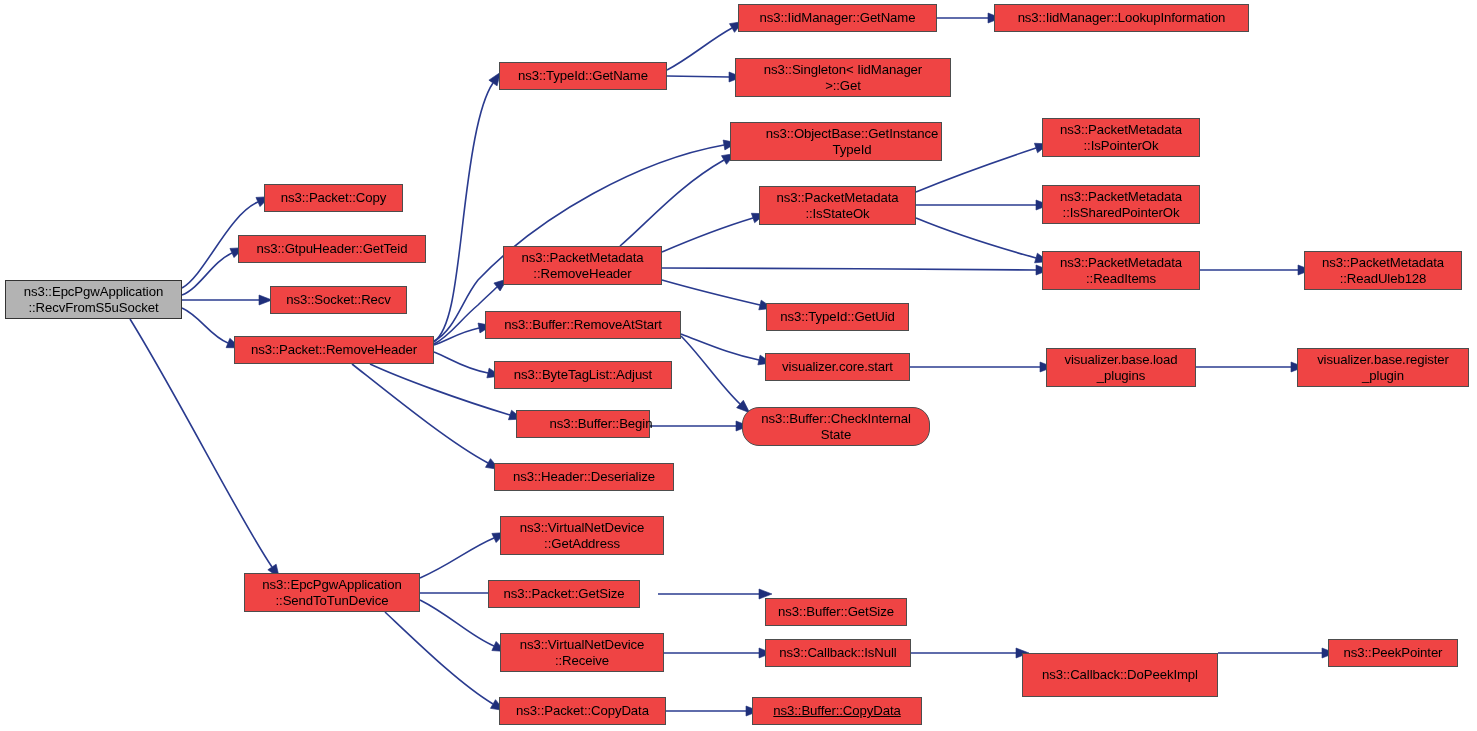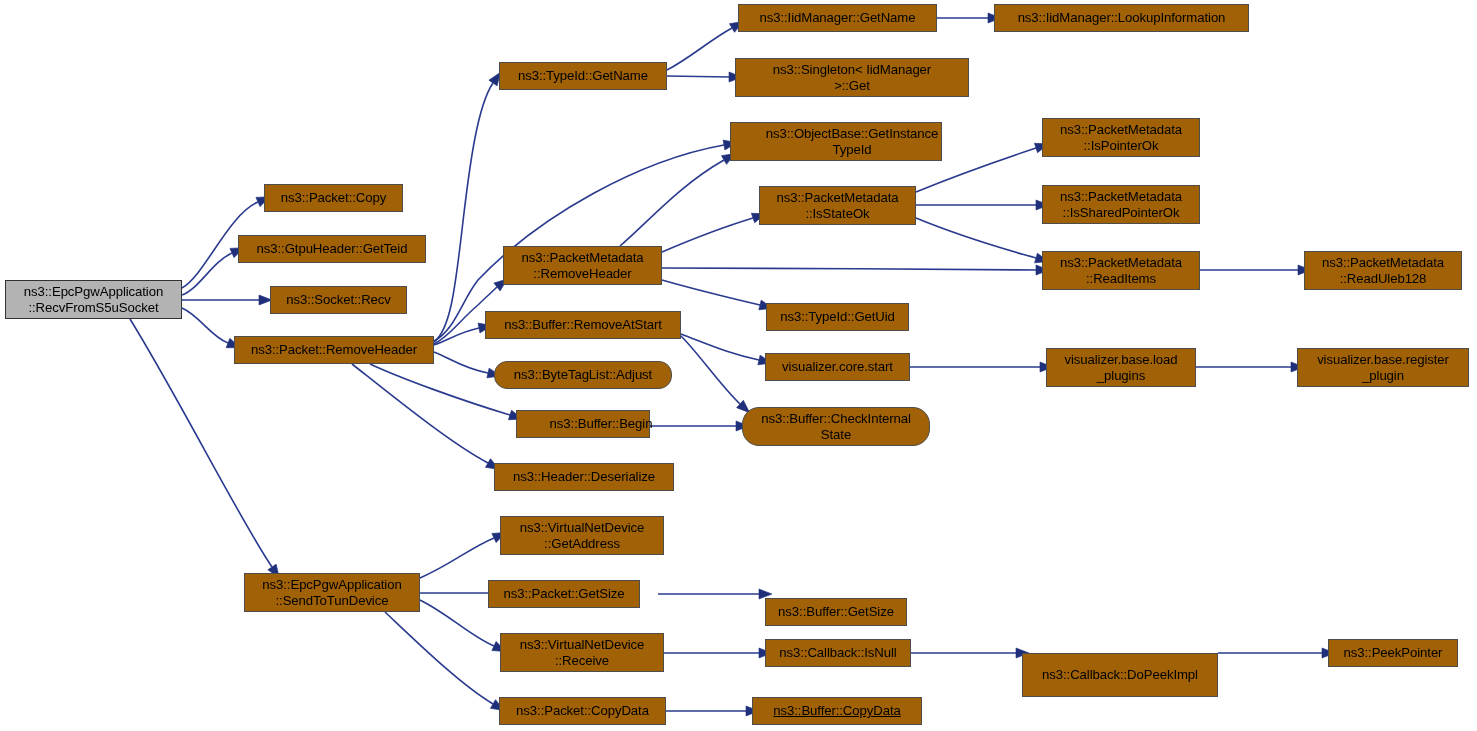--- a/index.html
+++ b/index.html
@@ -29,21 +29,21 @@
   }
   .edge-head {
     fill: #1f2f7a;
     stroke: #1f2f7a;
     stroke-width: 0.6;
   }
   .node {
     position: absolute;
     box-sizing: border-box;
     border: 1.4px solid #4d4d4d;
-    background: #a16207;
+    background: #ef4444;
     color: #000000;
     display: flex;
     align-items: center;
     justify-content: center;
     text-align: center;
     font-size: 13.2px;
     line-height: 15.5px;
     letter-spacing: -0.1px;
     white-space: pre-line;
     padding: 0 4px;
@@ -140,31 +140,31 @@
       <div class="node" style="left: 264px; top: 184px; width: 139px; height: 28px;">ns3::Packet::Copy</div>
       <div class="node" style="left: 238px; top: 235px; width: 188px; height: 28px;">ns3::GtpuHeader::GetTeid</div>
       <div class="node" style="left: 270px; top: 286px; width: 137px; height: 28px;">ns3::Socket::Recv</div>
       <div class="node" style="left: 234px; top: 336px; width: 200px; height: 28px;">ns3::Packet::RemoveHeader</div>
       <div class="node" style="left: 244px; top: 573px; width: 176px; height: 39px;">ns3::EpcPgwApplication
 ::SendToTunDevice</div>
       <div class="node" style="left: 499px; top: 62px; width: 168px; height: 28px;">ns3::TypeId::GetName</div>
       <div class="node" style="left: 503px; top: 246px; width: 159px; height: 39px;">ns3::PacketMetadata
 ::RemoveHeader</div>
       <div class="node" style="left: 485px; top: 311px; width: 196px; height: 28px;">ns3::Buffer::RemoveAtStart</div>
-      <div class="node" style="left: 494px; top: 361px; width: 178px; height: 28px; border-radius: 13px;">ns3::ByteTagList::Adjust</div>
+      <div class="node" style="left: 494px; top: 361px; width: 178px; height: 28px;">ns3::ByteTagList::Adjust</div>
       <div class="node" style="left: 516px; top: 410px; width: 134px; height: 28px; padding-left: 40px;">ns3::Buffer::Begin</div>
       <div class="node" style="left: 494px; top: 463px; width: 180px; height: 28px;">ns3::Header::Deserialize</div>
       <div class="node" style="left: 500px; top: 516px; width: 164px; height: 39px;">ns3::VirtualNetDevice
 ::GetAddress</div>
       <div class="node" style="left: 488px; top: 580px; width: 152px; height: 28px;">ns3::Packet::GetSize</div>
       <div class="node" style="left: 500px; top: 633px; width: 164px; height: 39px;">ns3::VirtualNetDevice
 ::Receive</div>
       <div class="node" style="left: 499px; top: 697px; width: 167px; height: 28px;">ns3::Packet::CopyData</div>
       <div class="node" style="left: 738px; top: 4px; width: 199px; height: 28px;">ns3::IidManager::GetName</div>
-      <div class="node" style="left: 735px; top: 58px; width: 234px; height: 39px;">ns3::Singleton&lt; IidManager
+      <div class="node" style="left: 735px; top: 58px; width: 216px; height: 39px;">ns3::Singleton&lt; IidManager
 &gt;::Get</div>
       <div class="node" style="left: 730px; top: 122px; width: 212px; height: 39px; padding-left: 36px;">ns3::ObjectBase::GetInstance
 TypeId</div>
       <div class="node" style="left: 759px; top: 186px; width: 157px; height: 39px;">ns3::PacketMetadata
 ::IsStateOk</div>
       <div class="node" style="left: 766px; top: 303px; width: 143px; height: 28px;">ns3::TypeId::GetUid</div>
       <div class="node" style="left: 765px; top: 353px; width: 145px; height: 28px;">visualizer.core.start</div>
       <div class="node" style="left: 742px; top: 407px; width: 188px; height: 39px; border-radius: 17px;">ns3::Buffer::CheckInternal
 State</div>
       <div class="node" style="left: 765px; top: 598px; width: 142px; height: 28px;">ns3::Buffer::GetSize</div>

